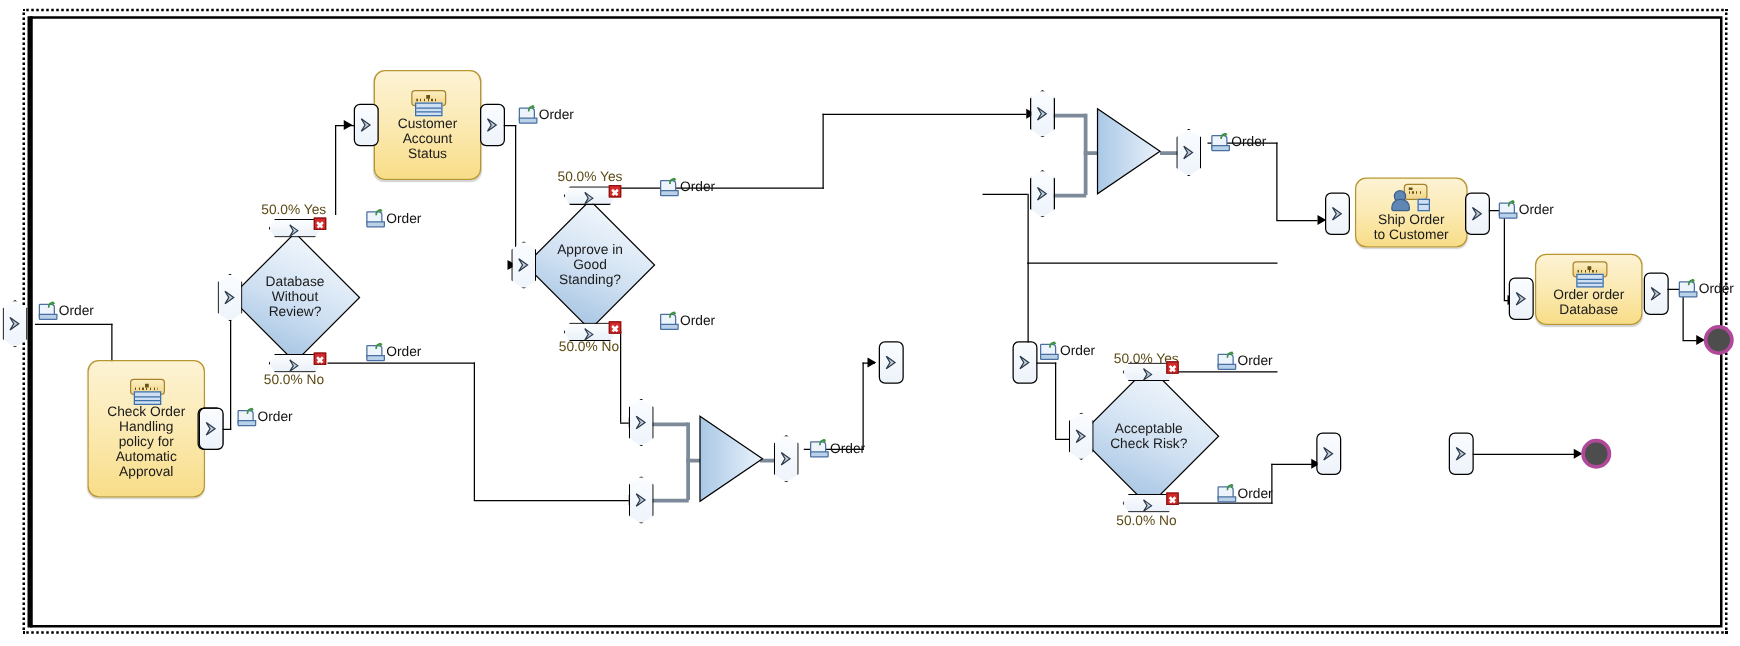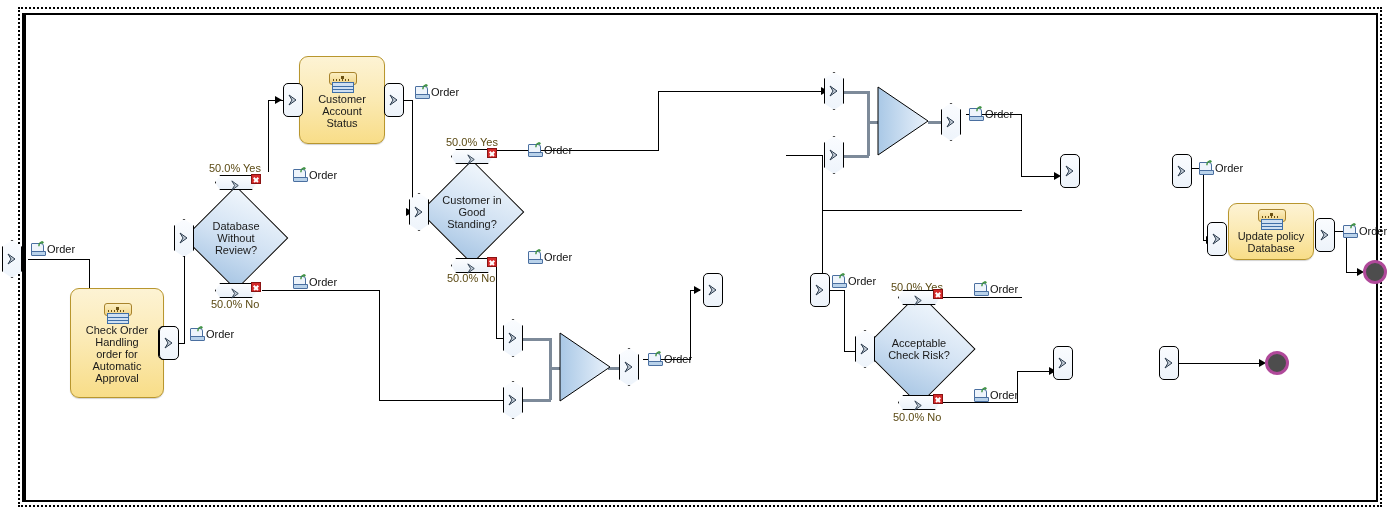--- a/index.html
+++ b/index.html
@@ -212,21 +212,21 @@
   </div>
 
   <div class="task" style="left:70px;top:288px;width:94px;height:110px;">
     <span class="ic ic-service">
       <span class="tag"></span>
         <span class="dots"></span>
         <span class="grid"></span>
     </span>
     <span class="tlabel">Check Order
 Handling
-order for
+policy for
 Automatic
 Approval</span>
   </div>
   <div class="port-rect" style="left:158px;top:326px;">
     <div class="shp"></div>
     <div class="chev">
       <svg viewBox="0 0 12 12">
           <path d="M2 1 L9 6 L2 11 L5 6 Z" fill="#c3cdd8" stroke="#2b3b4d" stroke-width="1"></path>
         </svg>
     </div>
@@ -277,20 +277,32 @@
   </div>
   <div class="port-rect" style="left:810px;top:273px;">
     <div class="shp"></div>
     <div class="chev">
       <svg viewBox="0 0 12 12">
           <path d="M2 1 L9 6 L2 11 L5 6 Z" fill="#c3cdd8" stroke="#2b3b4d" stroke-width="1"></path>
         </svg>
     </div>
   </div>
 
+  <div class="task" style="left:1084px;top:142px;width:90px;height:56px;">
+    <span class="ic ic-user">
+      <span class="bub"></span>
+        <span class="head"></span>
+        <span class="body"></span>
+        <span class="mini">
+          <i></i>
+        </span>
+    </span>
+    <span class="tlabel">Ship Order
+to Customer</span>
+  </div>
   <div class="port-rect" style="left:1060px;top:154px;">
     <div class="shp"></div>
     <div class="chev">
       <svg viewBox="0 0 12 12">
           <path d="M2 1 L9 6 L2 11 L5 6 Z" fill="#c3cdd8" stroke="#2b3b4d" stroke-width="1"></path>
         </svg>
     </div>
   </div>
   <div class="port-rect" style="left:1172px;top:154px;">
     <div class="shp"></div>
@@ -300,21 +312,21 @@
         </svg>
     </div>
   </div>
 
   <div class="task" style="left:1228px;top:203px;width:86px;height:57px;">
     <span class="ic ic-service">
       <span class="tag"></span>
         <span class="dots"></span>
         <span class="grid"></span>
     </span>
-    <span class="tlabel">Update policy
+    <span class="tlabel">Order order
 Database</span>
   </div>
   <div class="port-rect" style="left:1207px;top:222px;">
     <div class="shp"></div>
     <div class="chev">
       <svg viewBox="0 0 12 12">
           <path d="M2 1 L9 6 L2 11 L5 6 Z" fill="#c3cdd8" stroke="#2b3b4d" stroke-width="1"></path>
         </svg>
     </div>
   </div>
@@ -375,21 +387,21 @@
       <svg viewBox="0 0 12 12">
           <path d="M2 1 L9 6 L2 11 L5 6 Z" fill="#c3cdd8" stroke="#2b3b4d" stroke-width="1"></path>
         </svg>
     </div>
   </div>
   <div class="badge" style="left:251px;top:282px;"></div>
   <div class="olabel" style="left:211px;top:298px;">50.0% No</div>
 
   <div class="diamond" style="left:435px;top:175px;width:74px;height:74px;">
     <div class="dshape"></div>
-    <div class="dtext">Customer in
+    <div class="dtext">Approve in
 Good
 Standing?</div>
   </div>
   <div class="port-hex" style="left:409px;top:193px;">
     <div class="shp"></div>
     <div class="chev">
       <svg viewBox="0 0 12 12">
           <path d="M2 1 L9 6 L2 11 L5 6 Z" fill="#c3cdd8" stroke="#2b3b4d" stroke-width="1"></path>
         </svg>
     </div>

